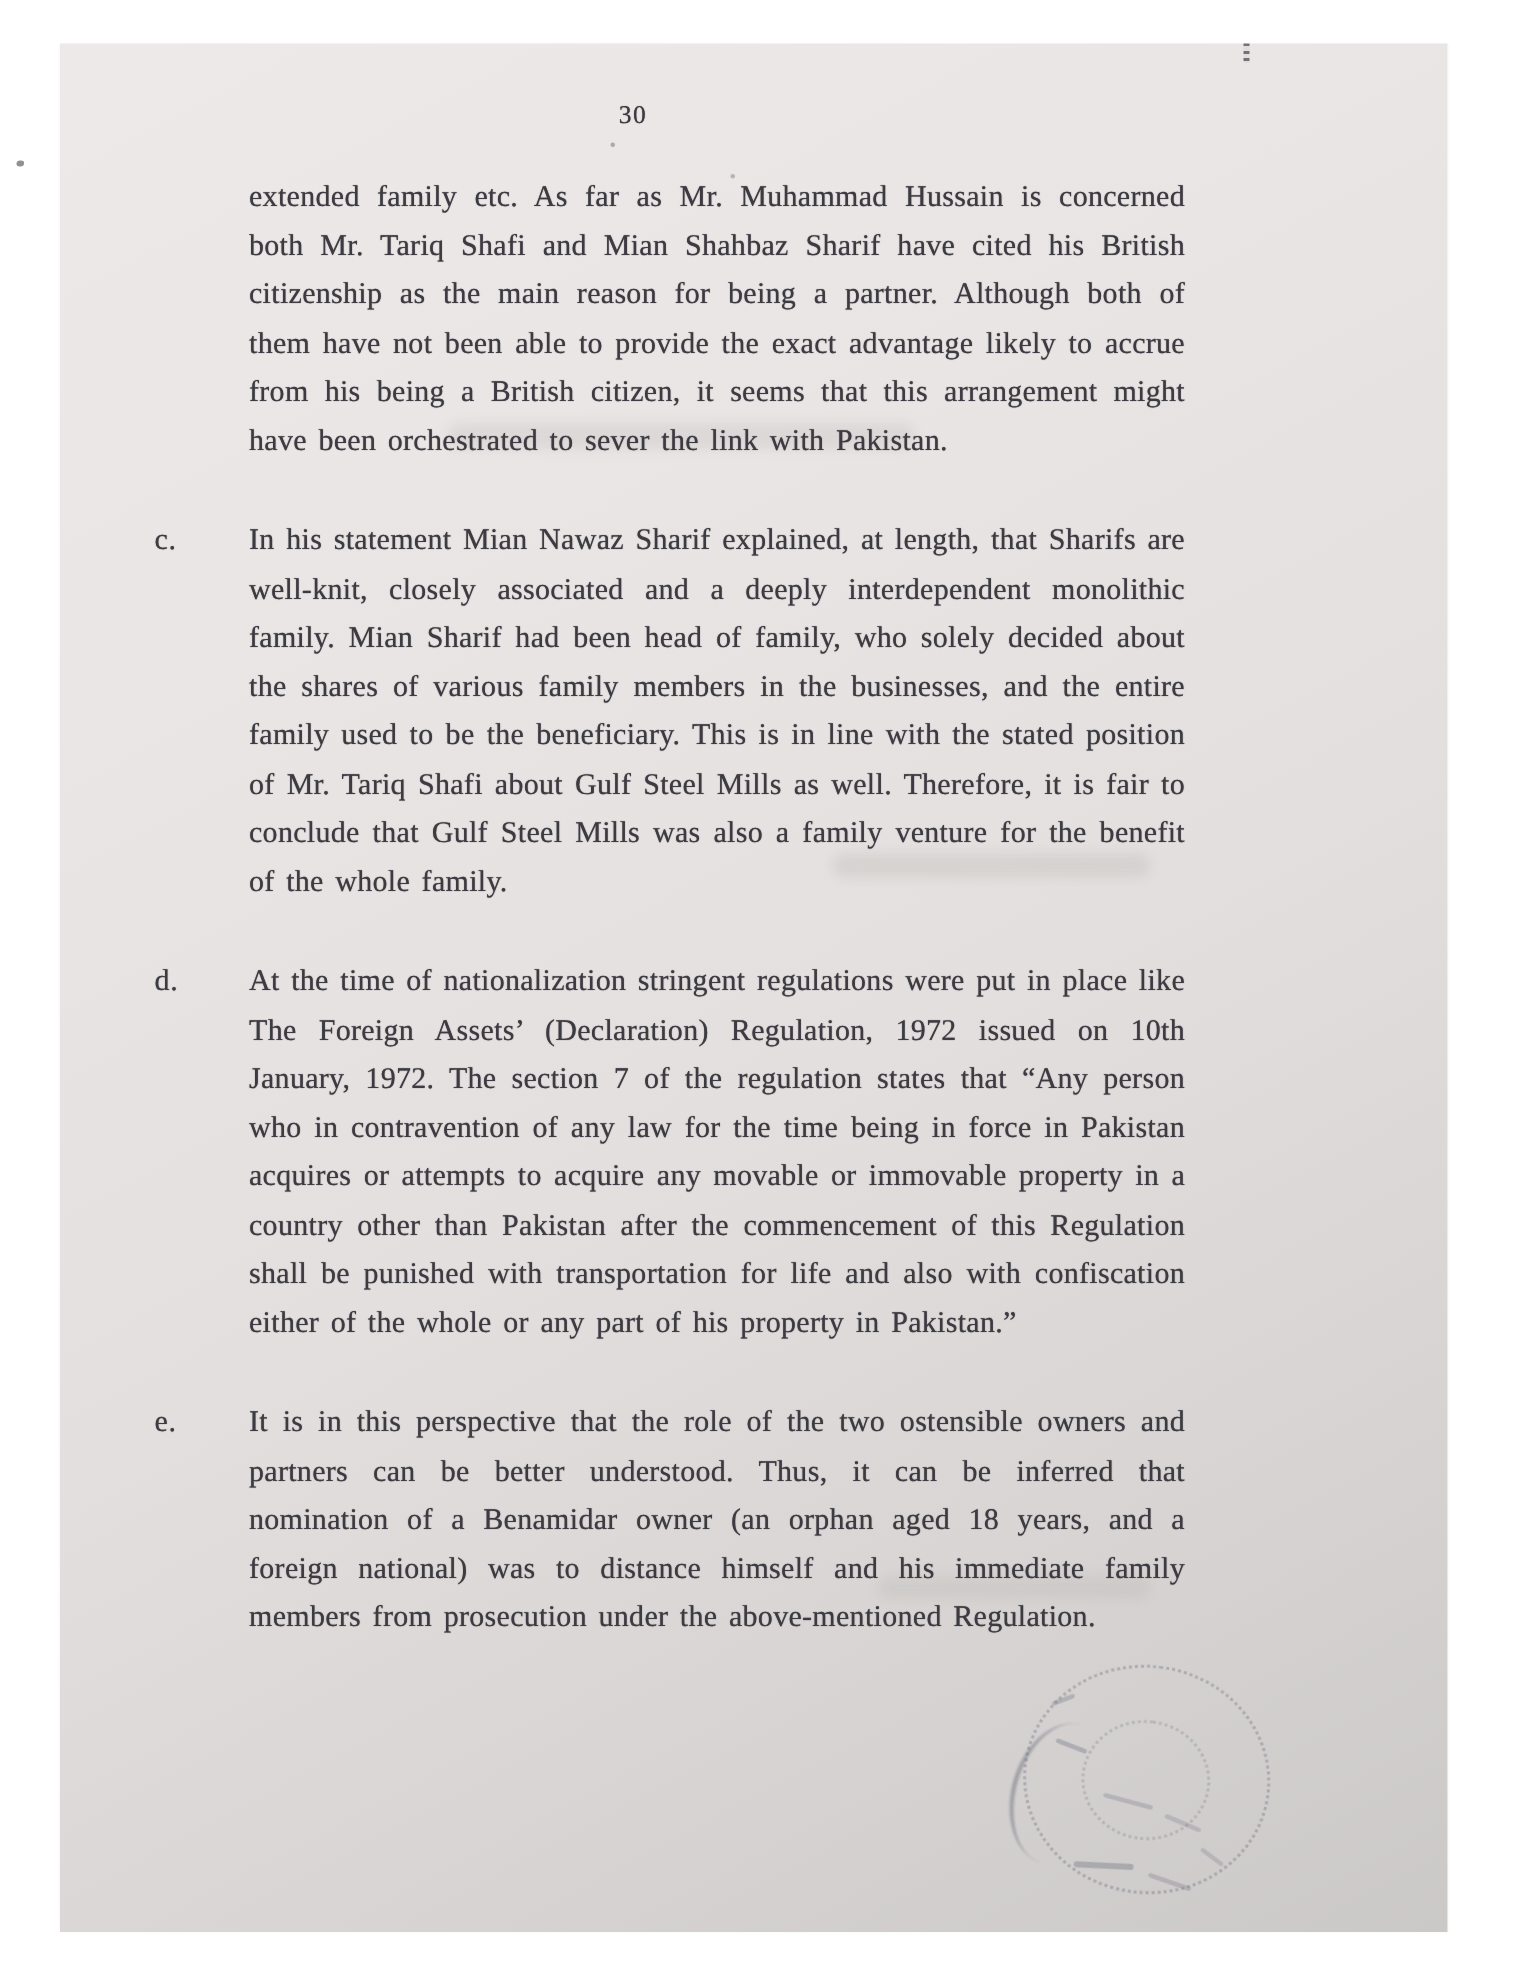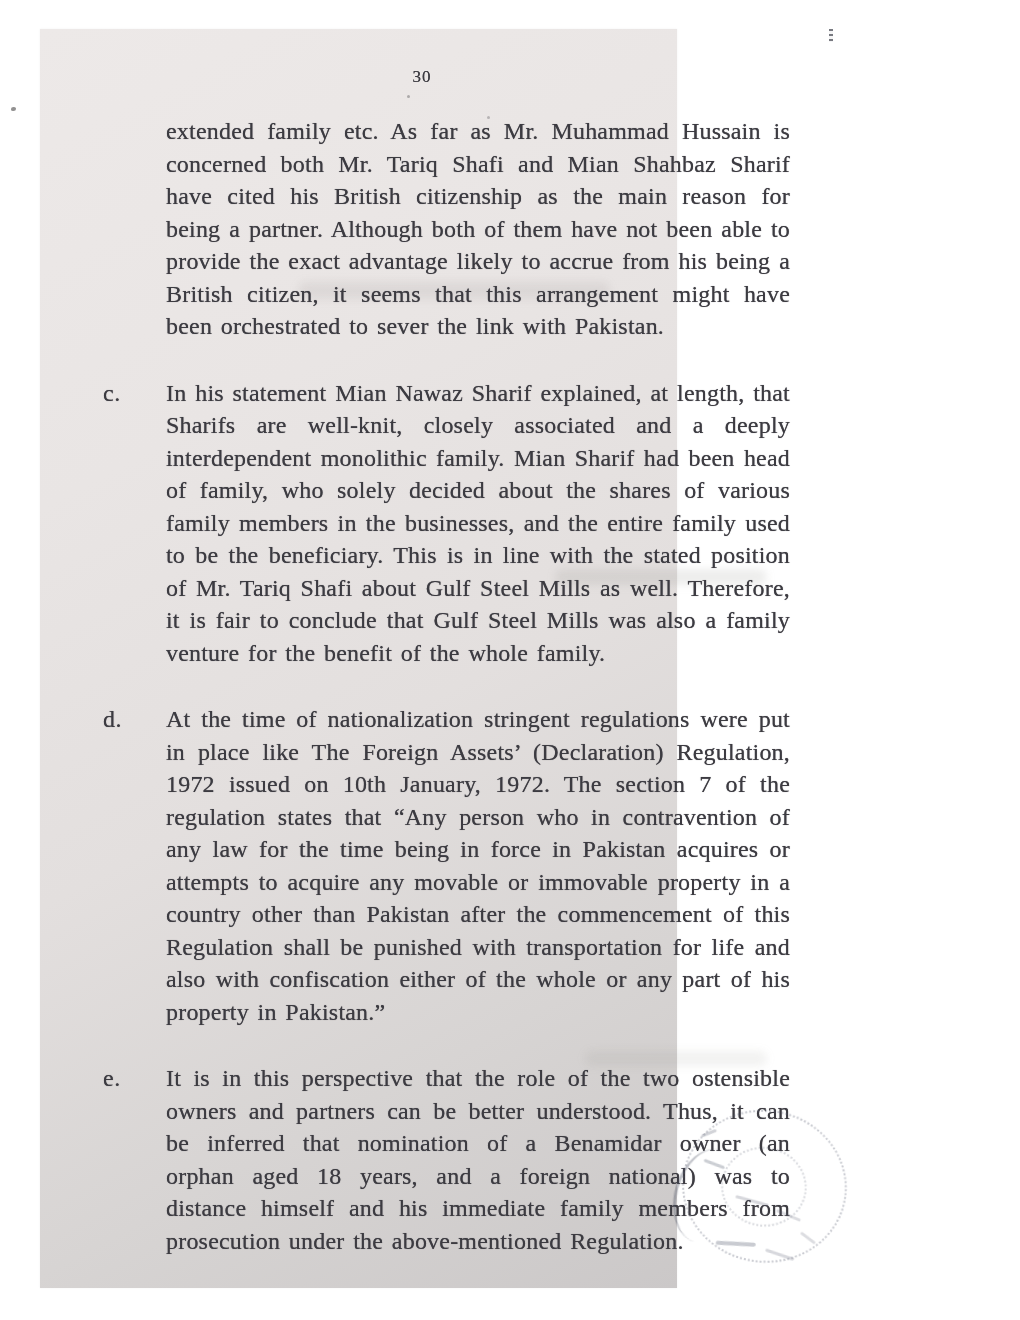--- a/index.html
+++ b/index.html
@@ -7,41 +7,41 @@
     width: 1020px; height: 1320px;
     background: #ffffff;
     overflow: hidden;
     font-family: "Liberation Serif", serif;
   }
   .canvas { position: relative; width: 1020px; height: 1320px; background: #ffffff; }
 
   .page {
     position: absolute;
     left: 40px; top: 29px;
-    width: 637px; height: 1259px;
+    width: 925px; height: 1259px;
     background: linear-gradient(152deg, #ede9e8 0%, #e9e5e4 30%, #e3dfde 55%, #d7d4d3 78%, #cbc8c8 100%);
     box-shadow: 0 0 2px rgba(0,0,0,0.06);
   }
 
   .page-number {
     position: absolute;
     left: 352px; top: 38px; width: 60px;
     text-align: center;
     font-size: 17px;
     letter-spacing: 1px;
     color: #3c3b41;
     text-shadow: 0 0 0.6px rgba(60,59,65,0.85);
   }
 
   .content {
     position: absolute;
     left: 126px; top: 86px;
     width: 624px;
     color: #3c3b41;
-    font-size: 24px;
+    font-size: 20px;
     line-height: 32.5px;
     letter-spacing: 0.2px;
     word-spacing: 2.5px;
     text-align: justify;
     text-shadow: 0 0 0.7px rgba(62,61,68,0.85);
   }
   .para { position: relative; margin: 0 0 34px 0; }
   .para p { margin: 0; }
   .para .hang-label {
     position: absolute;

